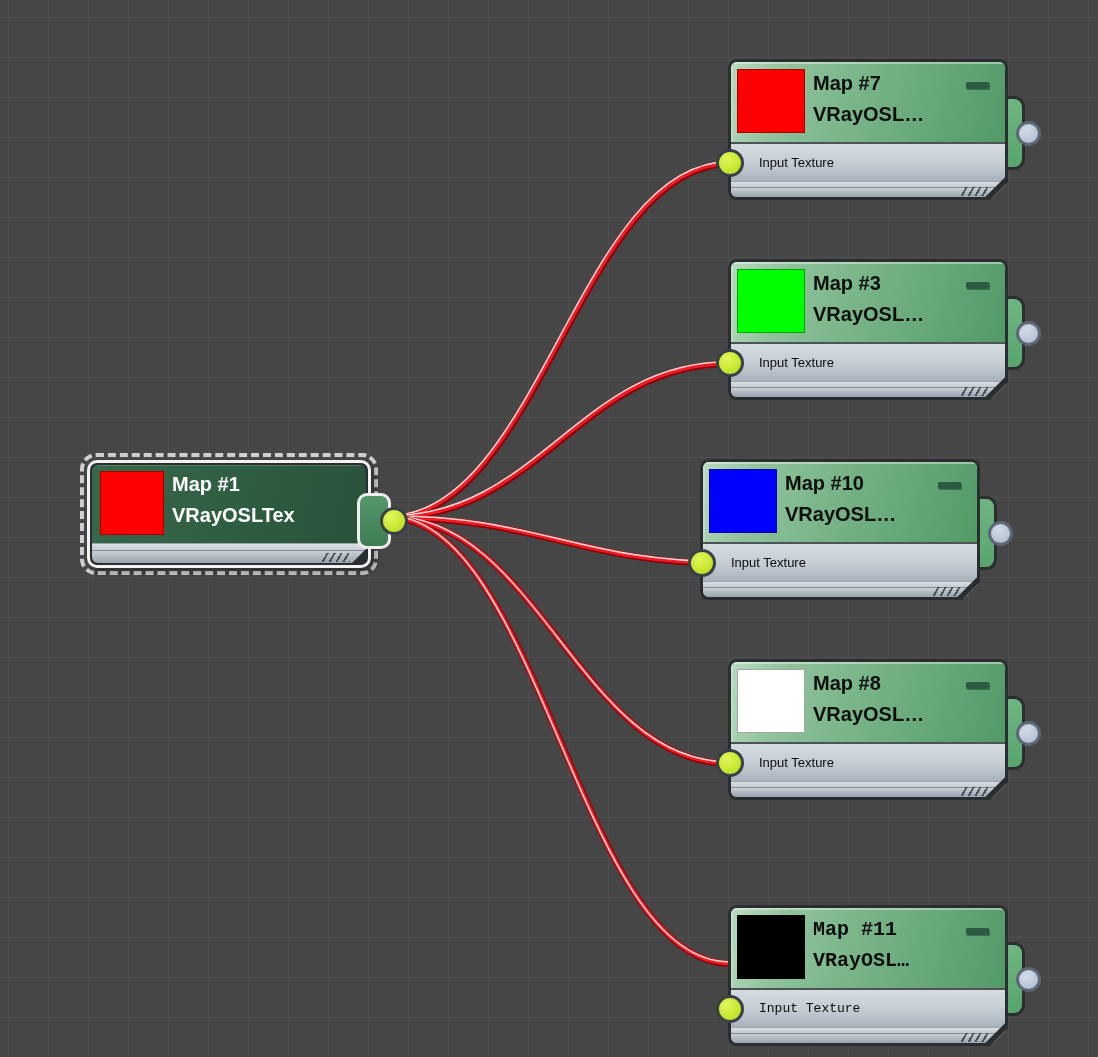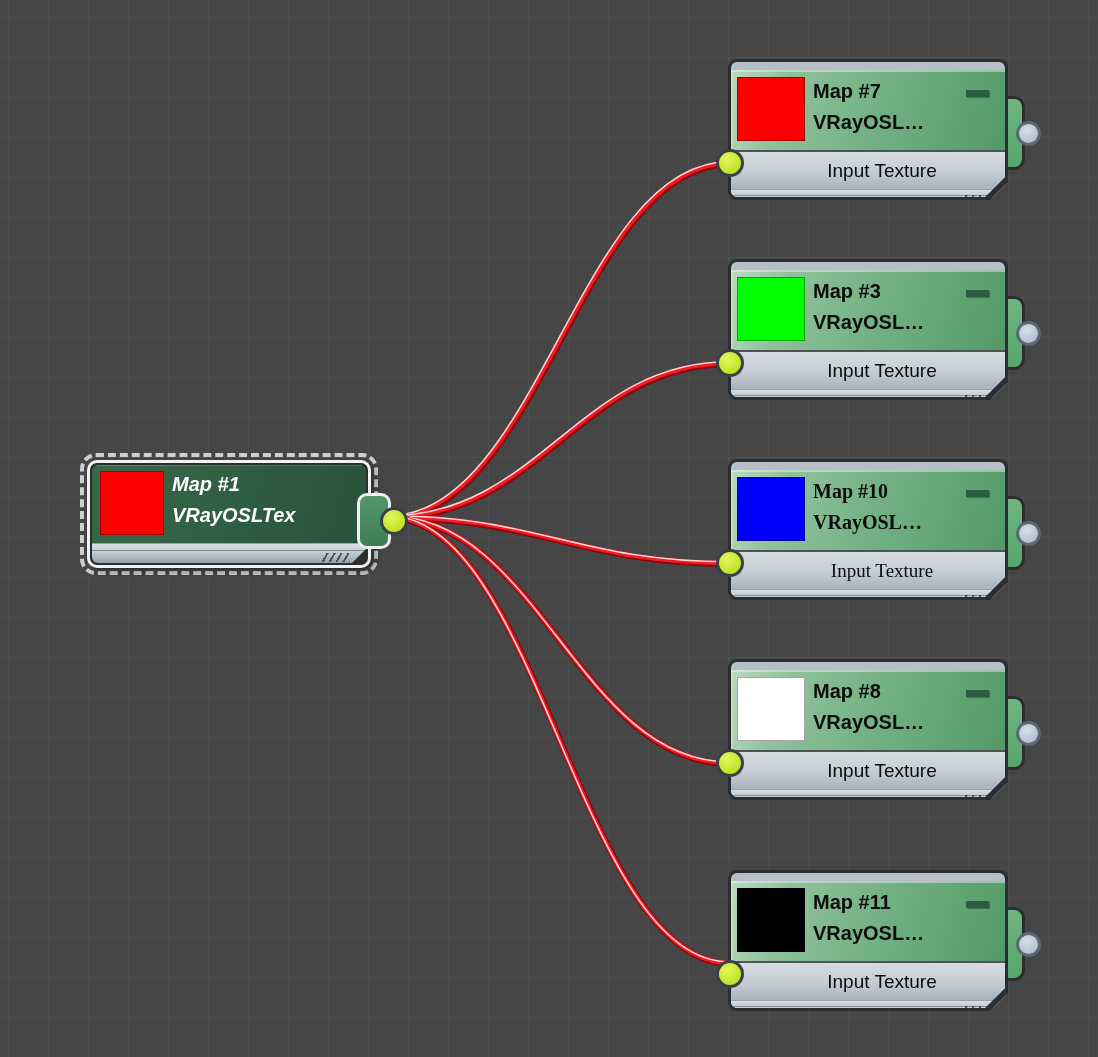--- a/index.html
+++ b/index.html
@@ -34,38 +34,37 @@
     box-shadow:4px 4px 7px rgba(0,0,0,.35);
   }
   .node-body::after{ 
     content:"";position:absolute;right:-14px;bottom:-14px;width:28px;height:28px;
     background:#2b2e30;transform:rotate(45deg);
   }
   .node-header{
     position:relative;height:80px;
     background:linear-gradient(105deg,#b9dabf 0%,#8fc29b 20%,#72b083 55%,#539a67 100%);
     box-shadow:inset 0 2px 0 rgba(255,255,255,.4), inset 2px 0 0 rgba(255,255,255,.2);
-    margin-top:8px;
   }
   .swatch{
     position:absolute;left:6px;top:7px;width:68px;height:64px;
     border:1px solid rgba(0,0,0,.35);box-sizing:border-box;
   }
   .titles{position:absolute;left:82px;top:6px;line-height:31px;white-space:nowrap;}
   .node-title,.node-subtitle{font-size:20px;font-weight:bold;color:#0e0e0e;}
   .collapse-dash{
     position:absolute;right:16px;top:20px;width:23px;height:7px;
     background:#2d5b41;border-radius:1px;
     box-shadow:1px 1px 0 rgba(0,0,0,.3);
   }
   .input-row{
     height:39px;box-sizing:border-box;border-top:2px solid #4e5357;
     background:linear-gradient(180deg,#d6dce1 0%,#c4ccd3 55%,#a9b3bd 100%);
     display:flex;align-items:center;padding-left:28px;
-    font-size:19px;color:#0b0b0b;justify-content:center;
+    font-size:13px;color:#0b0b0b;
   }
   .footer-strip{
     height:6px;background:linear-gradient(180deg,#dadfe4,#c3cad1);
     border-top:1px solid #9aa2ab;box-sizing:border-box;
   }
   .footer{
     position:relative;height:10px;box-sizing:border-box;
     border-top:1px solid #858e98;
     background:linear-gradient(180deg,#c9d0d6 0%,#9aa4ae 100%);
   }
@@ -94,21 +93,20 @@
     border:4px dashed #cfcfcf;border-radius:16px;padding:3px;
   }
   .source-white{
     width:100%;height:100%;box-sizing:border-box;
     border:3px solid #f2f2f2;border-radius:10px;background:#2b2e30;padding:2px;
     box-shadow:4px 4px 7px rgba(0,0,0,.35);
   }
   .source-inner{
     width:100%;height:100%;border-radius:6px;overflow:hidden;position:relative;
     clip-path:polygon(0 0,100% 0,100% calc(100% - 14px),calc(100% - 14px) 100%,0 100%);
-    font-style:italic;
   }
   .source-header{
     position:relative;height:78px;
     background:linear-gradient(105deg,#38684a 0%,#2f5d41 55%,#28513a 100%);
     box-shadow:inset 0 1px 0 rgba(255,255,255,.18);
   }
   .source-header .swatch{left:8px;top:6px;width:64px;height:64px;}
   .source-header .titles{left:80px;top:4px;}
   .source-header .node-title,.source-header .node-subtitle{color:#fdfdfd;}
   .source-footer-a{height:7px;background:linear-gradient(180deg,#dde1e6,#c6cdd4);border-top:1px solid #9aa2ab;box-sizing:border-box;}
@@ -207,21 +205,21 @@
     </div>
     <div class="footer-strip"></div>
     <div class="footer">
       <div class="grip"></div>
     </div>
   </div>
   <div class="socket in"></div>
   <div class="socket out-gray"></div>
 </div>
 
-<div class="target-node" style="left: 728px; top: 459px; font-family: Liberation Serif, serif;">
+<div class="target-node" style="left: 700px; top: 459px;">
   <div class="out-tab"></div>
   <div class="node-body">
     <div class="node-header">
       <div class="swatch" style="background: rgb(0, 0, 255);"></div>
       <div class="titles">
         <div class="node-title">Map #10</div>
         <div class="node-subtitle">VRayOSL…</div>
       </div>
       <div class="collapse-dash"></div>
     </div>
@@ -253,21 +251,21 @@
     </div>
     <div class="footer-strip"></div>
     <div class="footer">
       <div class="grip"></div>
     </div>
   </div>
   <div class="socket in"></div>
   <div class="socket out-gray"></div>
 </div>
 
-<div class="target-node" style="left: 728px; top: 870px;">
+<div class="target-node" style="left: 728px; top: 905px; font-family: Liberation Mono, monospace;">
   <div class="out-tab"></div>
   <div class="node-body">
     <div class="node-header">
       <div class="swatch" style="background: rgb(0, 0, 0);"></div>
       <div class="titles">
         <div class="node-title">Map #11</div>
         <div class="node-subtitle">VRayOSL…</div>
       </div>
       <div class="collapse-dash"></div>
     </div>

